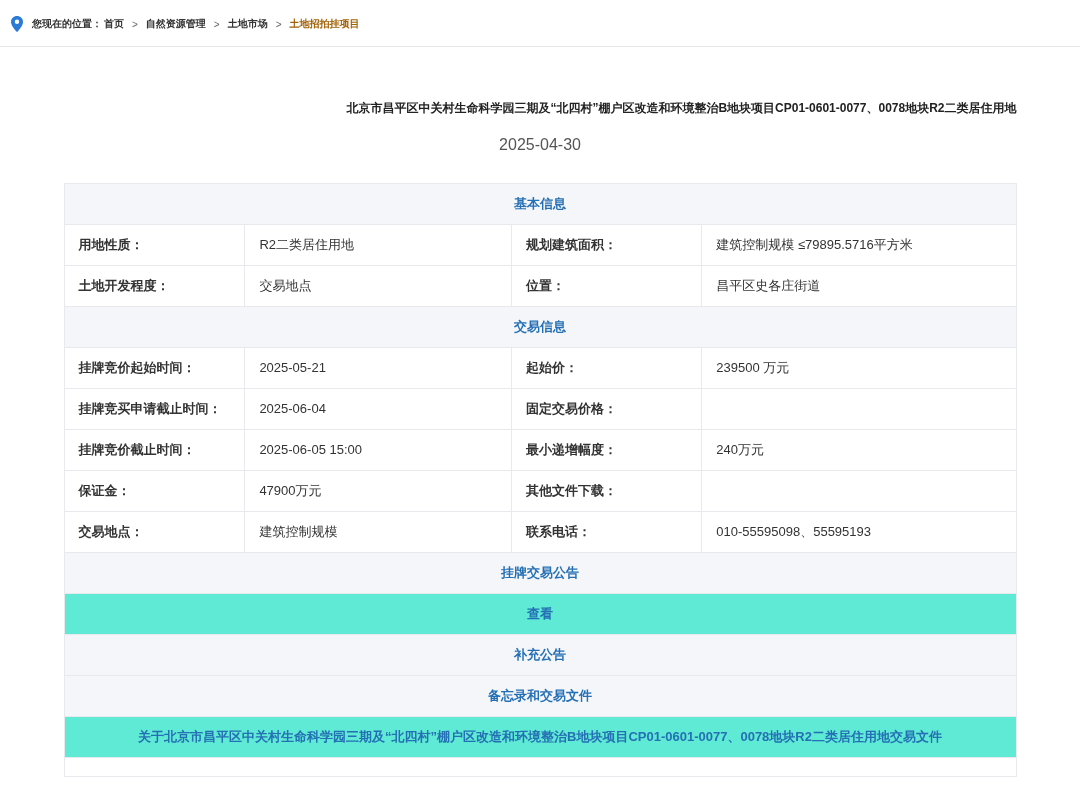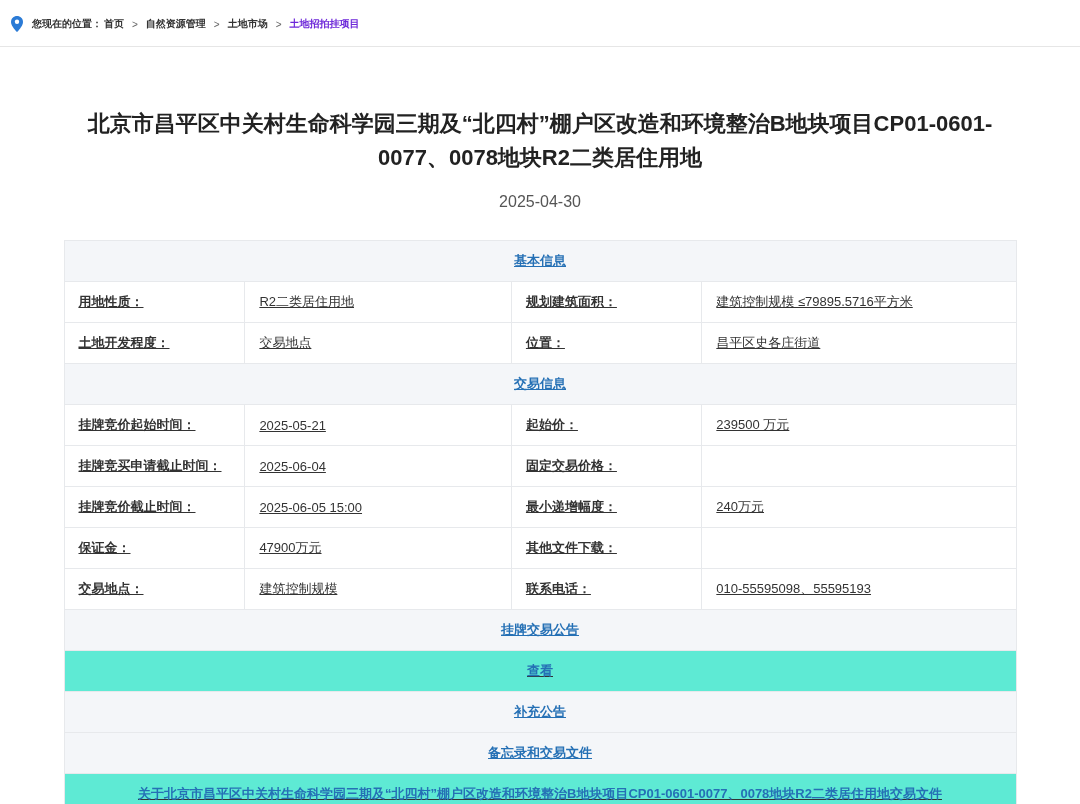--- a/index.html
+++ b/index.html
@@ -35,35 +35,35 @@
   .bc-link {
     color: #333333;
     text-decoration: none;
     cursor: pointer;
   }
   .bc-sep {
     margin: 0 8px;
     color: #666666;
     font-weight: 400;
   }
-  .bc-current { color: #6d28d9; }
+  .bc-current { color: #a16207; }
 
   
   .content {
     width: 953px;
     margin: 0 auto;
     padding-top: 44px;
   }
   .page-title {
-    font-size: 22px;
+    font-size: 12px;
     font-weight: 700;
     color: #222222;
-    text-align: center;
+    text-align: right;
     line-height: 1.55;
-    margin: 16px 0 18px 0;
+    margin: 8px 0 18px 0;
   }
   .page-date {
     text-align: center;
     font-size: 16px;
     color: #555555;
     margin-bottom: 29px;
   }
 
   
   table.info-table {
@@ -71,21 +71,20 @@
     border-collapse: collapse;
     table-layout: fixed;
     font-size: 13px;
   }
   table.info-table td {
     border: 1px solid #e7e9ec;
     padding: 11px 14px;
     vertical-align: middle;
     overflow: hidden;
     white-space: nowrap;
-    text-decoration: underline;
   }
   td.label-cell {
     font-weight: 600;
     color: #333333;
     background: #ffffff;
   }
   td.value-cell {
     font-weight: 400;
     color: #333333;
     background: #ffffff;

